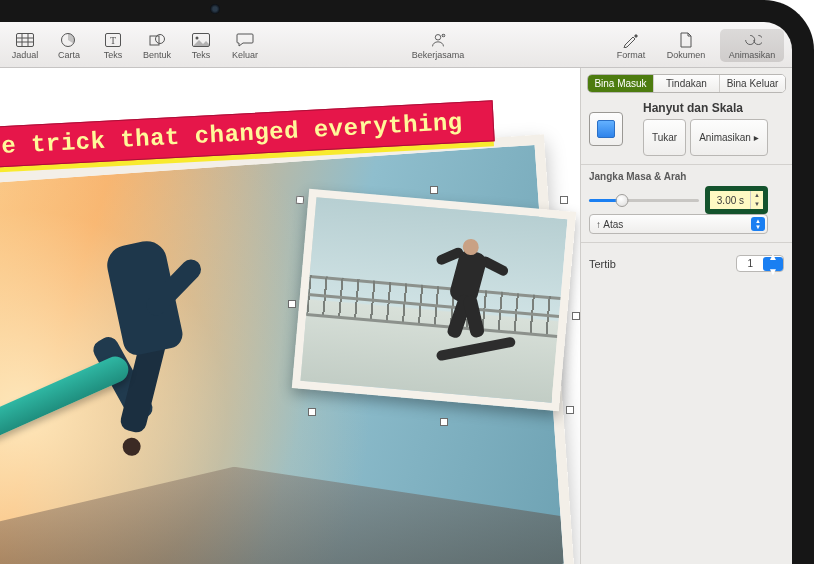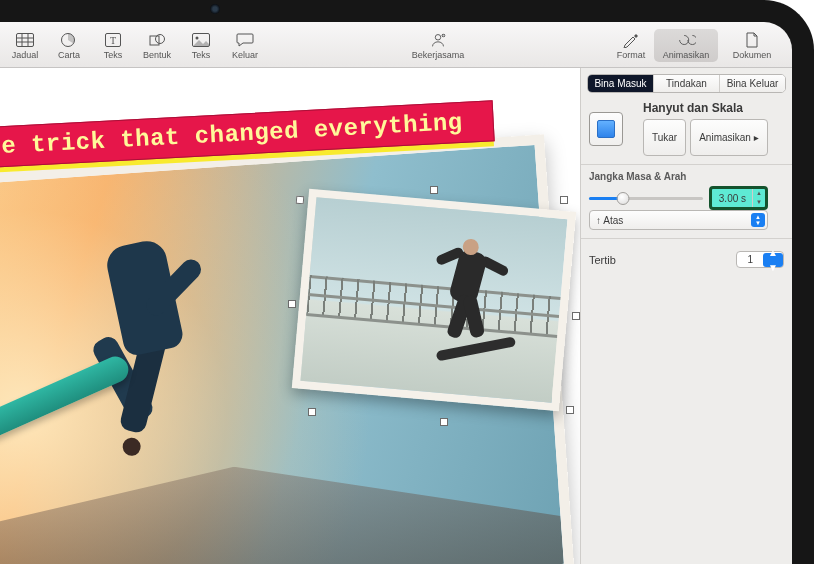--- a/index.html
+++ b/index.html
@@ -310,21 +310,21 @@
     flex: 1;
     text-align: center;
     padding: 3px 4px;
     font-size: 10px;
     background: linear-gradient(#fdfdfd, #efeeec);
     border-right: 1px solid #cfcdca;
     cursor: default;
   }
   .seg-btn:last-child{border-right:none;}
   .seg-btn.sel {
-    background: #0f172a;
+    background: #4d7c0f;
     color: #fff;
   }
   .effect-row {
     display: flex;
     align-items: center;
     padding: 0 8px 8px 8px;
     gap: 20px;
   }
   .effect-thumb {
     width: 34px; height: 34px;
@@ -388,23 +388,23 @@
     top:-5px;
     left:30%;
     width:13px; height:13px;
     border-radius:50%;
     background: radial-gradient(circle at 40% 35%, #fff, #dcdbda);
     border:1px solid #a09e9b;
     transform: translateX(-50%);
   }
   .stepper{
     display:flex; align-items:center;
-    border:3px solid #14532d;
+    border:5px solid #14532d;
     border-radius:4px;
-    background:#5eead4;
+    background:#fef9c3;
     overflow:hidden;
   }
   .stepper-val{
     padding:2px 6px;
     font-size:10px;
     min-width:40px;
     text-align:right;
   }
   .stepper-btns{
     display:flex; flex-direction:column;
@@ -539,37 +539,37 @@
 
     <div class="tb-item">
       <span class="icon">
         <svg width="18" height="16" viewBox="0 0 18 16">
             <path d="M3 13 L11 5 L13 7 L5 15 L2 16 Z" fill="none" stroke="#555"></path>
             <path d="M12 4 L14 2 L16 4 L14 6 Z" fill="#555"></path>
           </svg>
       </span>
       <span class="lbl">Format</span>
     </div>
+    <div class="tb-item wide">
+      <span class="icon">
+        <svg width="16" height="16" viewBox="0 0 16 16">
+            <path d="M3 1 h7 l3 3 v11 h-10 z" fill="none" stroke="#555"></path>
+            <path d="M10 1 v3 h3" fill="none" stroke="#555"></path>
+          </svg>
+      </span>
+      <span class="lbl">Dokumen</span>
+    </div>
     <div class="tb-item wide active">
       <span class="icon">
         <svg width="22" height="16" viewBox="0 0 22 16">
             <path d="M4 8 a5 5 0 1 0 5 -5" fill="none" stroke="#555"></path>
             <path d="M13 8 a5 5 0 1 0 5 -5" fill="none" stroke="#555"></path>
           </svg>
       </span>
       <span class="lbl">Animasikan</span>
-    </div>
-    <div class="tb-item wide">
-      <span class="icon">
-        <svg width="16" height="16" viewBox="0 0 16 16">
-            <path d="M3 1 h7 l3 3 v11 h-10 z" fill="none" stroke="#555"></path>
-            <path d="M10 1 v3 h3" fill="none" stroke="#555"></path>
-          </svg>
-      </span>
-      <span class="lbl">Dokumen</span>
     </div>
   </div>
 
   <div class="main">
 
     <div class="canvas">
       <div class="photo-main">
         <div class="ramp"></div>
         <div class="skater1">
           <div class="s1-leg2"></div>

